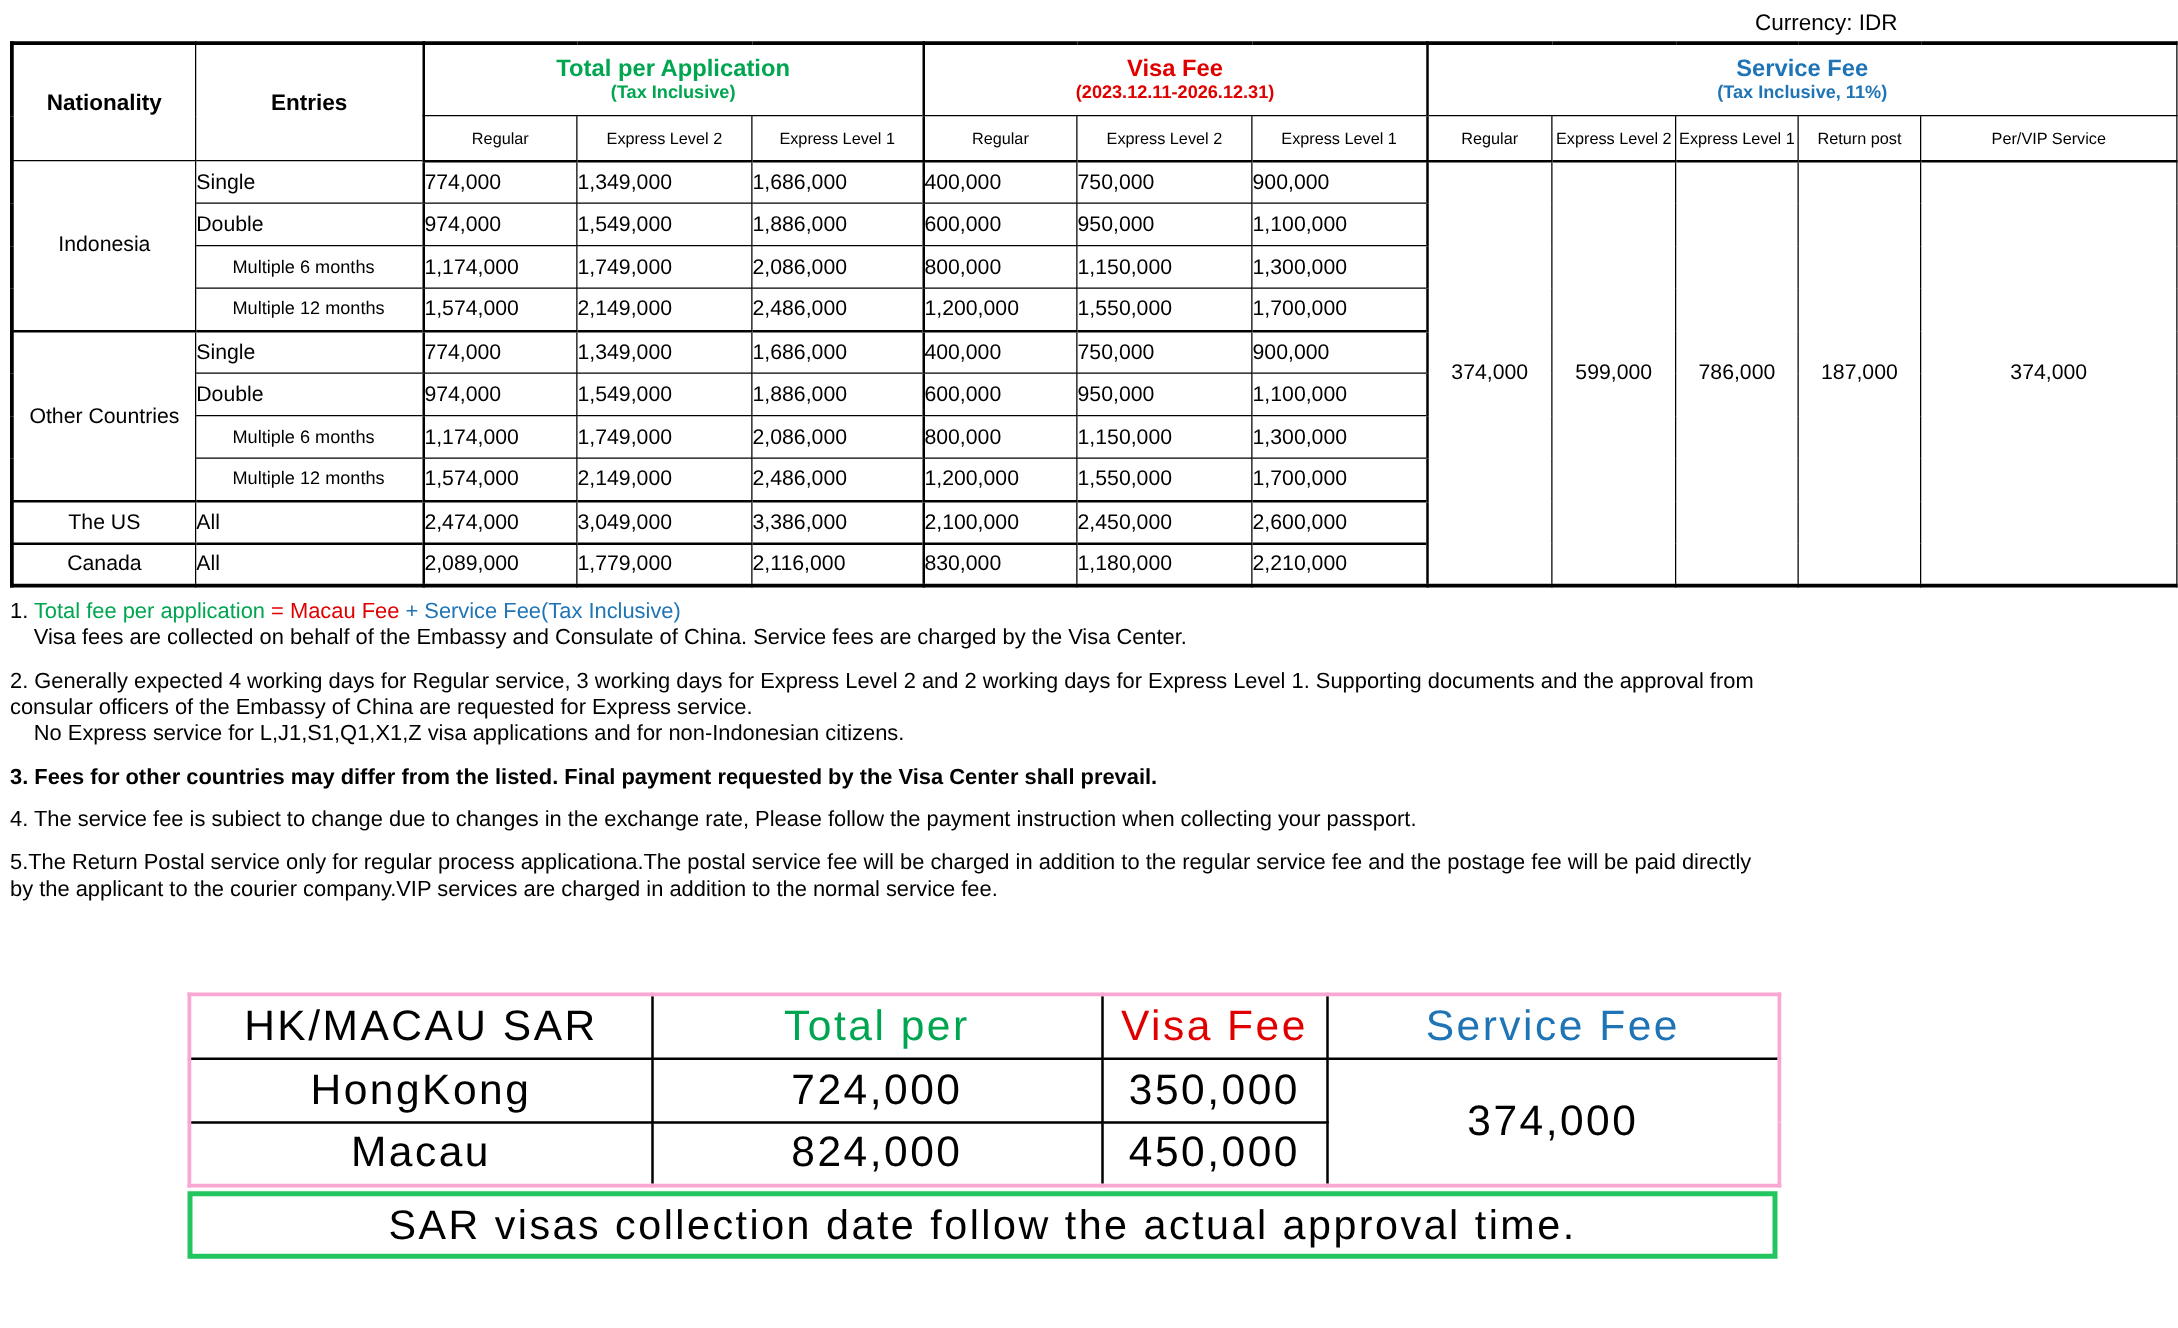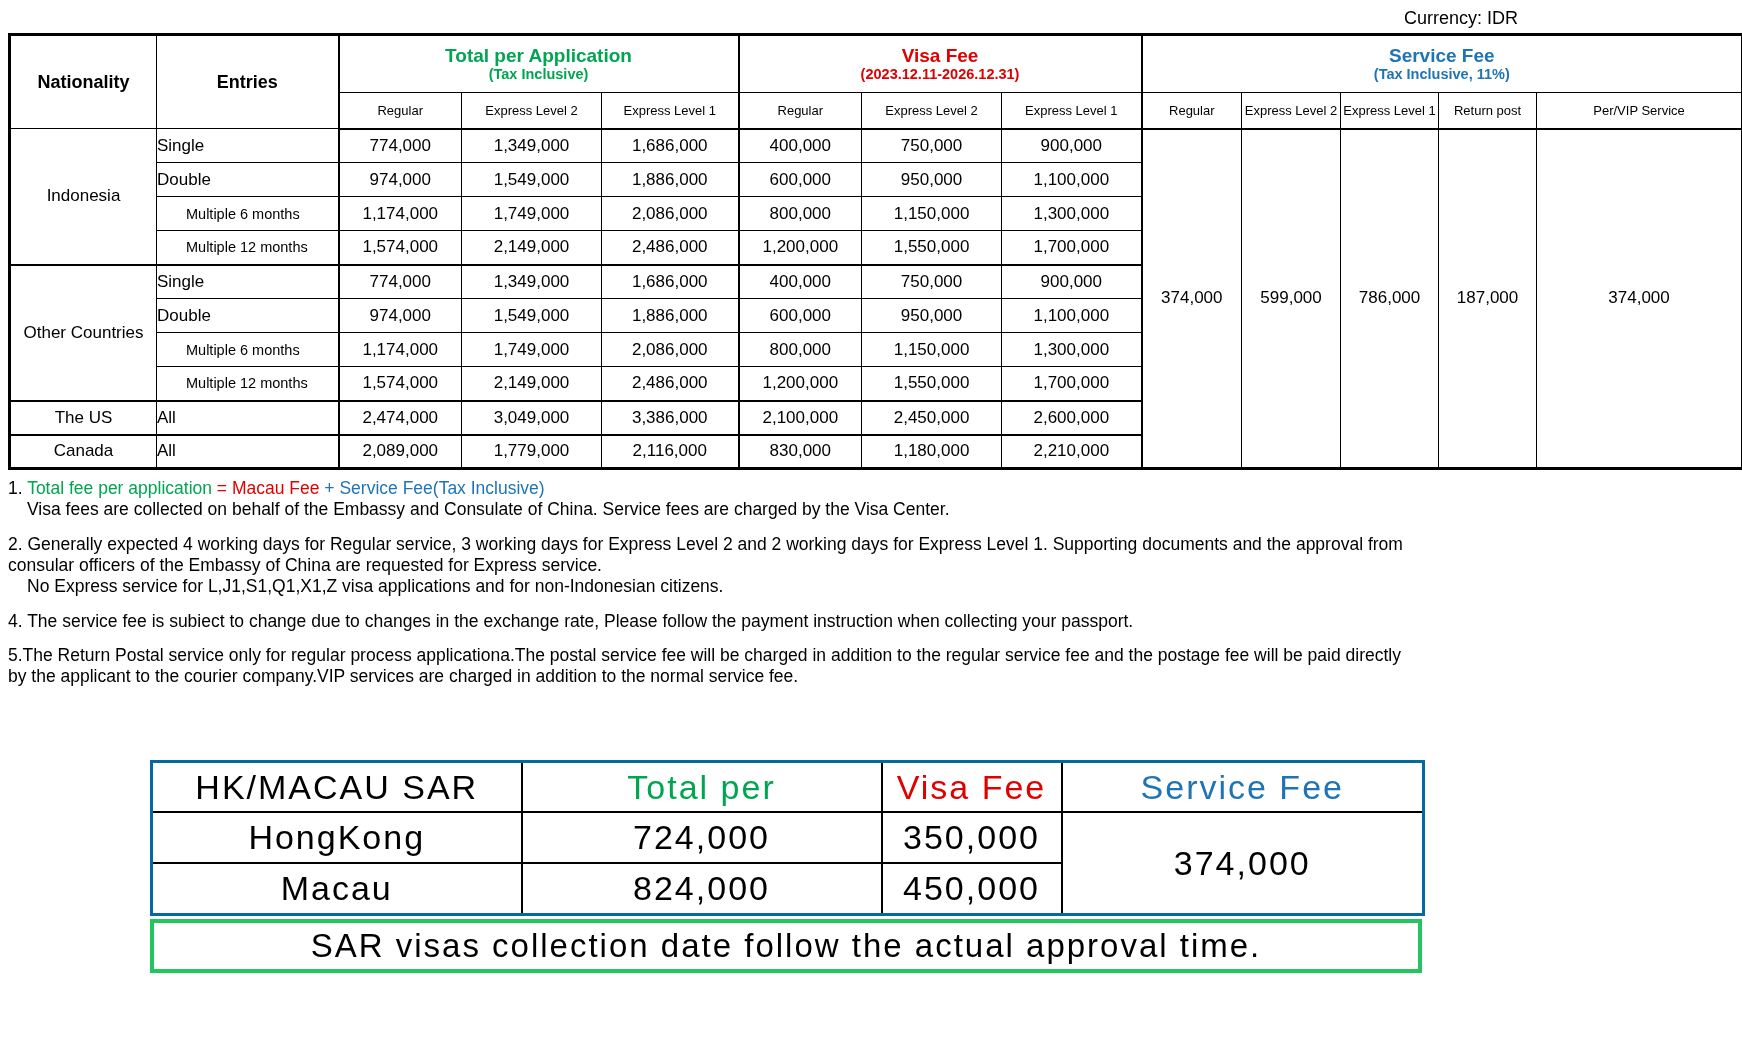--- a/index.html
+++ b/index.html
@@ -35,34 +35,34 @@
   .c-blue{ color:var(--blue); }
   tr.h2 th{
     height:36px; font-size:13px; font-weight:normal;
     white-space:nowrap; border-bottom:2px solid #000;
   }
   table.fee tbody tr{ height:34px; }
   tr.gb > td{ border-top:2px solid #000; }
   td.nat{ text-align:center; font-size:17px; padding:0 24px; }
   td.ent{ text-align:left; font-size:17px; padding-left:5px; }
   td.ent.sm{ font-size:14.5px;padding-left:29px; }
-  td.num{ text-align:center; font-size:17px; padding-right:6px; }
+  td.num{ text-align:left; font-size:17px; padding-right:6px; }
   td.svc{ text-align:center; font-size:17px; }
   
   .notes{ margin:4px 0 0 8px; width:1416px; font-size:17.5px; line-height:1.22; }
   .notes-title{ font-size:18px; margin:2px 0 4px 0; }
   .note{ margin:13px 0 0 0; }
   .note.tight{ margin:8px 0 0 0; }
   .note-sub{ margin:0; padding-left:19px; }
   .note-bold{ font-weight:bold; }
   
   .sar{ margin:72px 0 0 150px; width:1272px; }
   table.sar-table{
     border-collapse:collapse; table-layout:fixed; width:1272px;
-    border:3px solid #0369a1; letter-spacing:2px;
+    border:3px solid #f9a8d4; letter-spacing:2px;
   }
   table.sar-table th, table.sar-table td{
     border:2px solid #000; text-align:center; vertical-align:middle;
     font-size:34px; font-weight:normal; padding:0; overflow:hidden;
   }
   table.sar-table tr{ height:51px; }
   .sar-footer{
     margin-top:3px; height:54px; border:4px solid #22c55e;
     display:flex; align-items:center; justify-content:center;
     font-size:33px; letter-spacing:2px;
@@ -221,20 +221,21 @@
       <td class="num sr">2,210,000</td>
     </tr>
   </tbody>
 </table>
 
 <div class="notes">
   <p class="note tight"><span>1. </span><span class="c-green">Total fee per application</span><span class="c-red"> = Macau Fee</span><span class="c-blue"> + Service Fee(Tax Inclusive)</span></p>
   <p class="note-sub">Visa fees are collected on behalf of the Embassy and Consulate of China. Service fees are charged by the Visa Center.</p>
   <p class="note">2. Generally expected 4 working days for Regular service, 3 working days for Express Level 2 and 2 working days for Express Level 1. Supporting documents and the approval from consular officers of the Embassy of China are requested for Express service.</p>
   <p class="note-sub">No Express service for L,J1,S1,Q1,X1,Z visa applications and for non-Indonesian citizens.</p>
+  <p class="note note-bold">3. Fees for other countries may differ from the listed. Final payment requested by the Visa Center shall prevail.</p>
   <p class="note">4. The service fee is subiect to change due to changes in the exchange rate, Please follow the payment instruction when collecting your passport.</p>
   <p class="note">5.The Return Postal service only for regular process applicationa.The postal service fee will be charged in addition to the regular service fee and the postage fee will be paid directly by the applicant to the courier company.VIP services are charged in addition to the normal service fee.</p>
 </div>
 
 <div class="sar">
   <table class="sar-table">
     <colgroup>
       <col style="width:370px">
         <col style="width:360px">
         <col style="width:180px">

